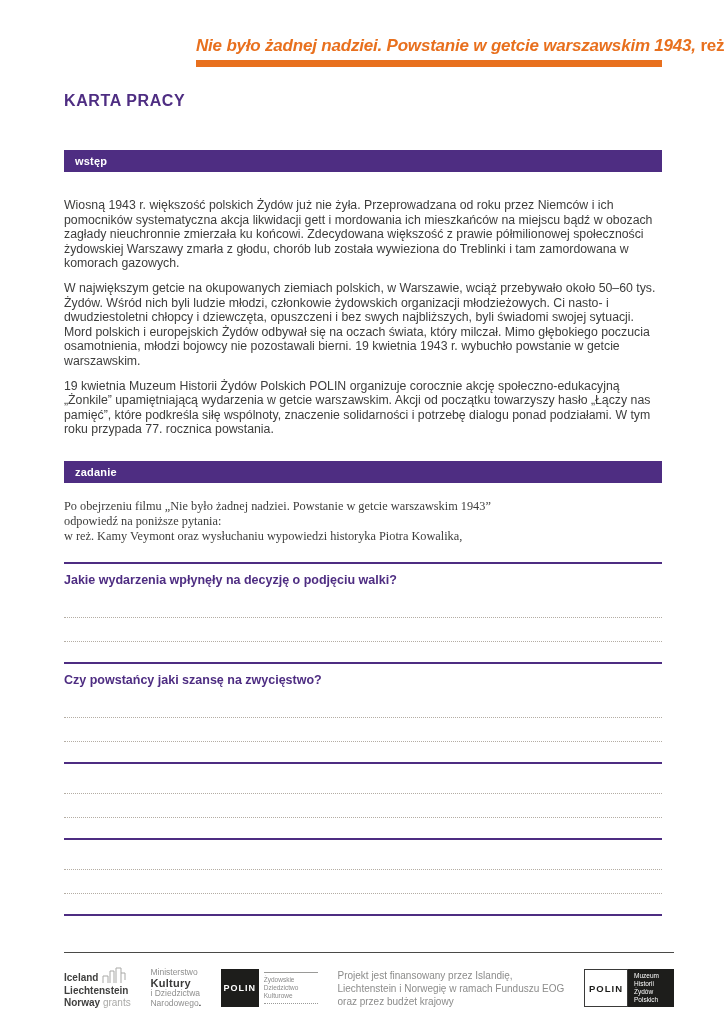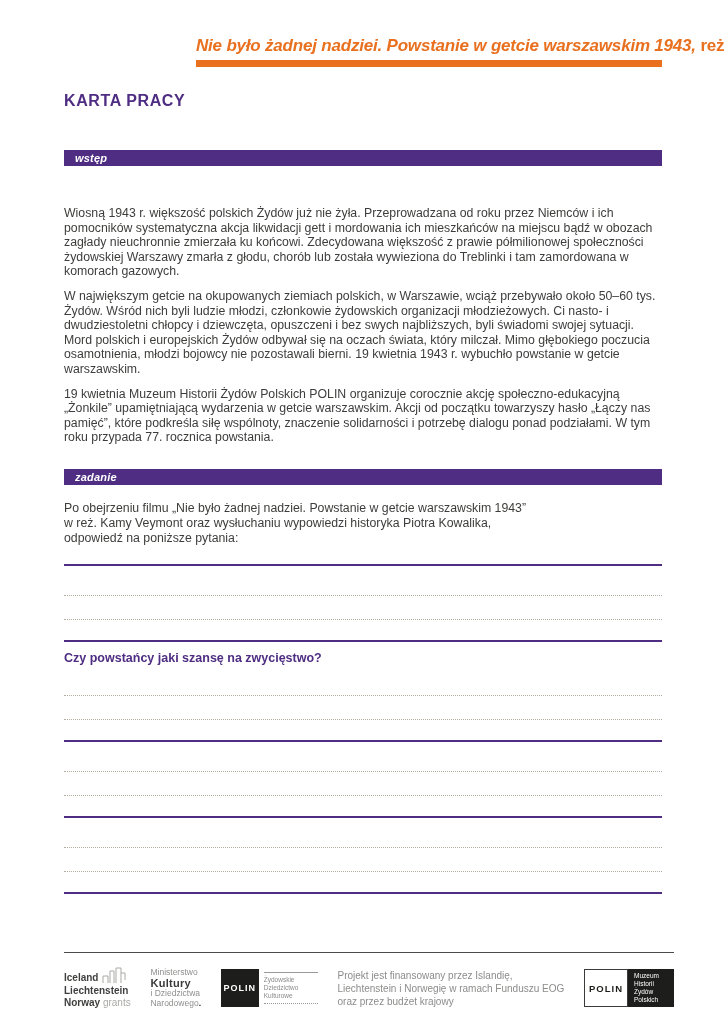--- a/index.html
+++ b/index.html
@@ -45,40 +45,39 @@
   .page-title{
     margin-top:92px;
     color:var(--purple);
     font-size:16px;
     font-weight:bold;
     letter-spacing:0.6px;
   }
   .section-bar{
     margin-top:40px;
     background:var(--purple);
-    height:16px;
+    height:22px;
     display:flex;align-items:center;
     padding-left:11px;
-    font-style:italic;
   }
   .section-bar span{
     color:#ffffff;
     font-size:11px;
     font-weight:bold;
     letter-spacing:0.2px;
   }
   .intro p{
     margin-top:10px;
     color:var(--ink);
     font-size:12.3px;
     line-height:14.6px;
   }
-  .intro p:first-of-type{margin-top:40px;}
+  .intro p:first-of-type{margin-top:26px;}
   .section-bar.zadanie{margin-top:24px;}
-  .task-lines{margin-top:16px;}
+  .task-lines{margin-top:16px;font-family:Liberation Serif, serif;}
   .task-lines div{
     color:var(--ink);
     font-size:12.3px;
     line-height:15px;
   }
   
   .questions{margin-top:18px;}
   .q-rule{border-top:2px solid var(--purple);}
   .q-block{padding-bottom:20px;}
   .q-label{
@@ -161,28 +160,29 @@
       <p>W największym getcie na okupowanych ziemiach polskich, w Warszawie, wciąż przebywało około 50–60 tys. Żydów. Wśród nich byli ludzie młodzi, członkowie żydowskich organizacji młodzieżowych. Ci nasto- i dwudziestoletni chłopcy i dziewczęta, opuszczeni i bez swych najbliższych, byli świadomi swojej sytuacji. Mord polskich i europejskich Żydów odbywał się na oczach świata, który milczał. Mimo głębokiego poczucia osamotnienia, młodzi bojowcy nie pozostawali bierni. 19 kwietnia 1943 r. wybuchło powstanie w getcie warszawskim.</p>
       <p>19 kwietnia Muzeum Historii Żydów Polskich POLIN organizuje corocznie akcję społeczno-edukacyjną „Żonkile” upamiętniającą wydarzenia w getcie warszawskim. Akcji od początku towarzyszy hasło „Łączy nas pamięć”, które podkreśla siłę wspólnoty, znaczenie solidarności i potrzebę dialogu ponad podziałami. W tym roku przypada 77. rocznica powstania.</p>
     </div>
 
     <div class="section-bar zadanie">
       <span>zadanie</span>
     </div>
 
     <div class="task-lines">
       <div>Po obejrzeniu filmu „Nie było żadnej nadziei. Powstanie w getcie warszawskim 1943”</div>
+      <div>odpowiedź na poniższe pytania:</div>
       <div>w reż. Kamy Veymont oraz wysłuchaniu wypowiedzi historyka Piotra Kowalika,</div>
-      <div>odpowiedź na poniższe pytania:</div>
     </div>
 
     <div class="questions">
 
       <div class="q-rule"></div>
       <div class="q-block">
+        <div class="q-label">Jakie wydarzenia wpłynęły na decyzję o podjęciu walki?</div>
         <div class="answer-line first"></div>
         <div class="answer-line second"></div>
       </div>
 
       <div class="q-rule"></div>
       <div class="q-block">
         <div class="q-label">Czy powstańcy jaki szansę na zwycięstwo?</div>
         <div class="answer-line first"></div>
         <div class="answer-line second"></div>
       </div>

